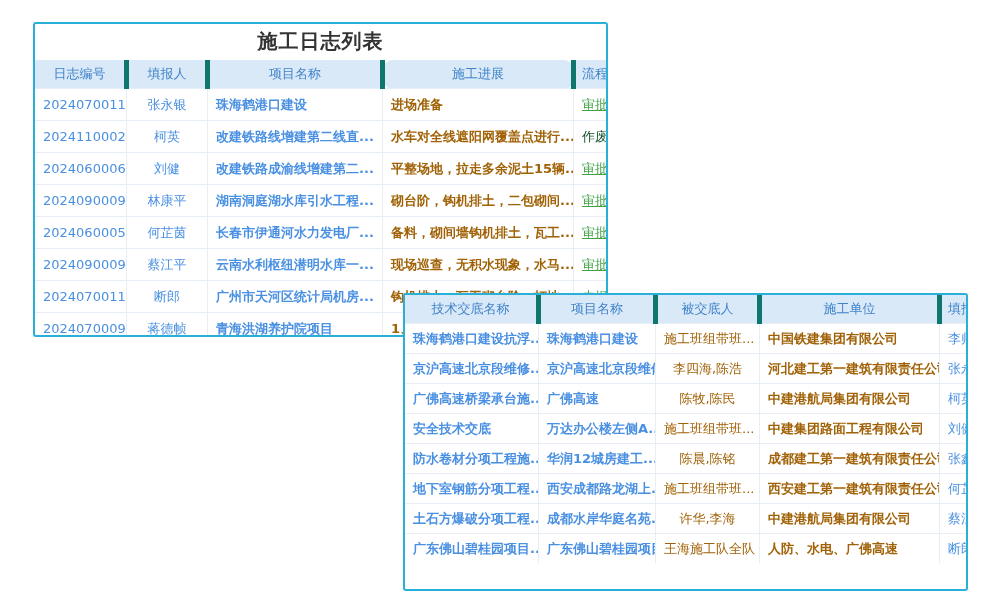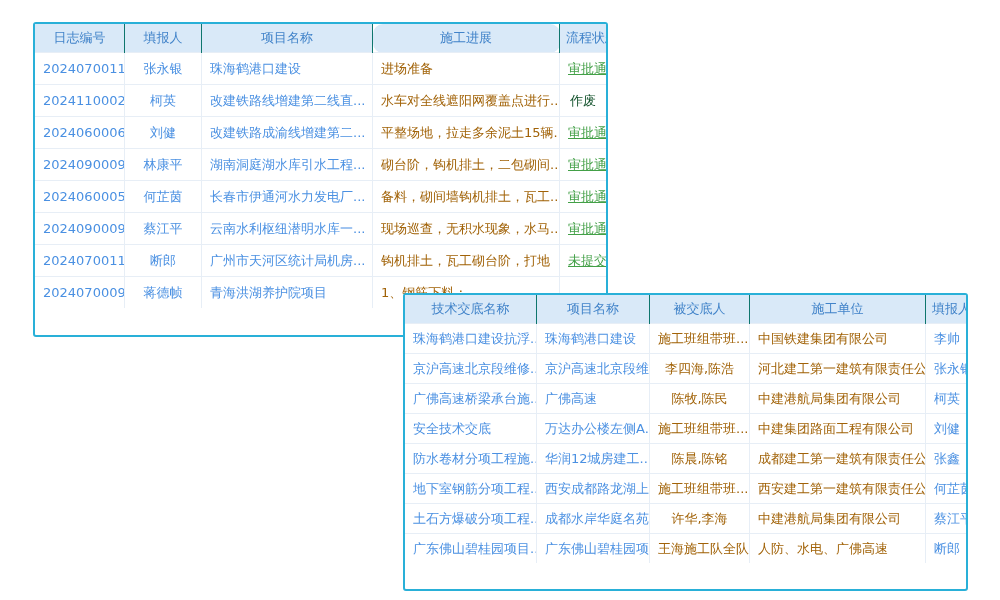--- a/index.html
+++ b/index.html
@@ -18,41 +18,42 @@
   .panel-title{
     text-align:center;font-size:20px;font-weight:bold;color:#333333;
     padding:4px 0 5px 0;letter-spacing:1px;
   }
   #disclosure-panel .panel-title{font-size:19px;padding:3px 0 4px 0;}
   table{
     width:100%;border-collapse:collapse;table-layout:fixed;font-size:13px;
   }
   th{
     background:#d9e9f8;color:#4183c9;font-weight:normal;height:28px;
-    border-right:1px solid #0f766e;padding:0 6px;white-space:nowrap;overflow:hidden;
+    border-right:5px solid #0f766e;padding:0 6px;white-space:nowrap;overflow:hidden;
     text-align:center;
   }
   th:last-child{border-right:none;}
   td{
     height:31px;border-top:1px solid #e7eef6;border-right:1px solid #e7eef6;
     padding:0 8px;white-space:nowrap;overflow:hidden;color:#333333;
   }
   td:last-child{border-right:none;}
   #disclosure-panel td{height:29px;}
   .al-c{text-align:center;}
-  .al-l{text-align:left;}
+  .al-l{text-align:left;font-weight:bold;}
   .blue{color:#4a90e2;}
   .dark{color:#a16207;}
   .status-green{color:#43a047;text-decoration:underline;}
   .status-purple{color:#14532d;text-decoration:none;}
 </style>
 </head>
 <body>
 
 <div class="panel" id="log-panel">
+  <div class="panel-title">施工日志列表</div>
   <table>
     <thead>
         <tr>
           <th style="width: 77px;">日志编号</th>
           <th style="width: 64px;">填报人</th>
           <th style="width: 158px;">项目名称</th>
           <th style="width: 174px; border-radius: 10px;">施工进展</th>
           <th>流程状态</th>
         </tr>
       </thead>

